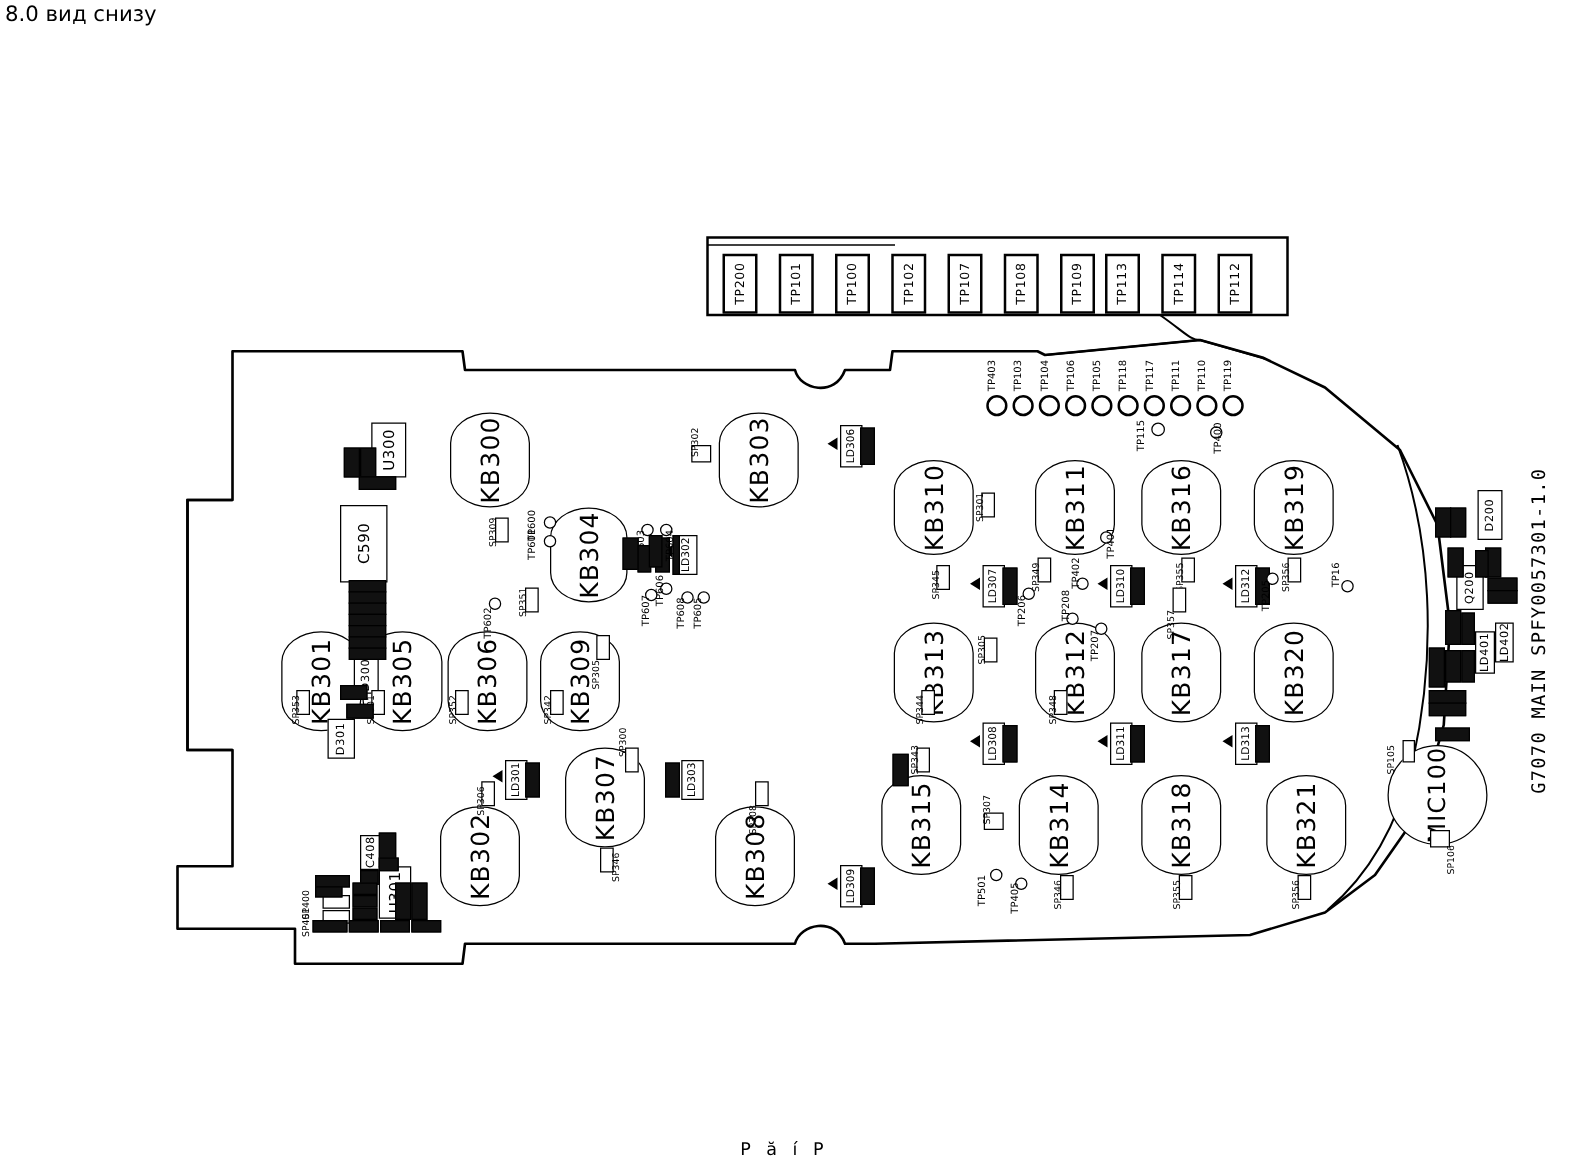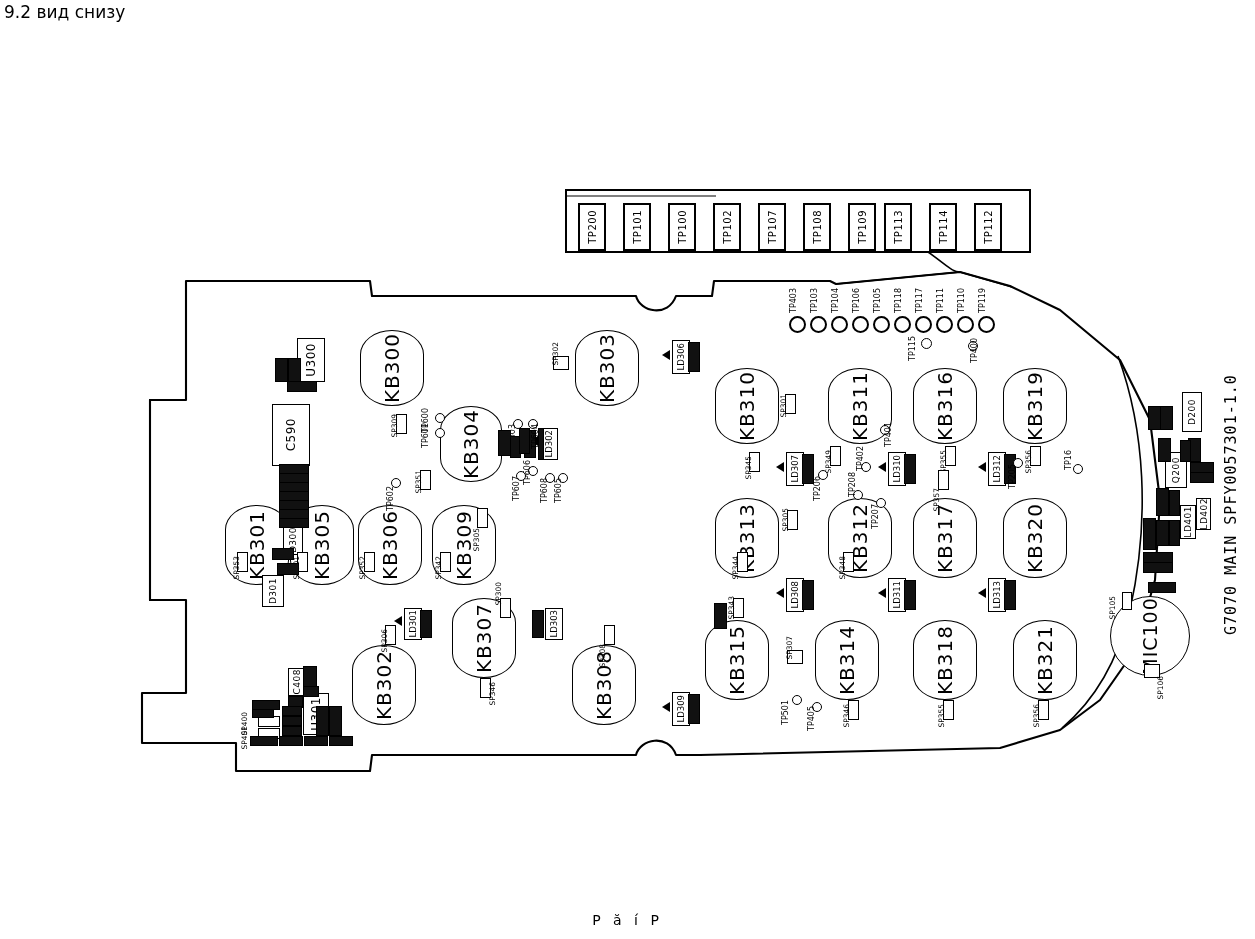--- a/index.html
+++ b/index.html
@@ -56,21 +56,21 @@
   .tri{position:absolute;width:0;height:0;border-top:5px solid transparent;
        border-bottom:5px solid transparent;border-right:8px solid #000;}
 
   .mic{position:absolute;border:1.8px solid #000;border-radius:50%;background:#fff;}
   .mic .mict{position:absolute;left:50%;top:50%;transform:translate(-50%,-50%) rotate(180deg);
        writing-mode:vertical-rl;font-size:19px;letter-spacing:1px;}
 </style>
 </head>
 <body>
 
-<div id="page-title">9.2 вид снизу</div>
+<div id="page-title">8.0 вид снизу</div>
 
 <svg id="canvas" viewBox="0 0 1255 939" xmlns="http://www.w3.org/2000/svg">
 
   <path d="M 186,283
            L 186,281 L 370,281 L 372,296 L 636,296
            C 640,312 668,318 676,296
            L 712,296 L 714,281 L 830,281 L 836,284
            L 960,272 L 1010,286 L 1060,310 L 1120,360
            L 1150,420 L 1160,500 L 1155,580 L 1135,650
            L 1100,700 L 1060,730 L 1000,748 L 700,755

